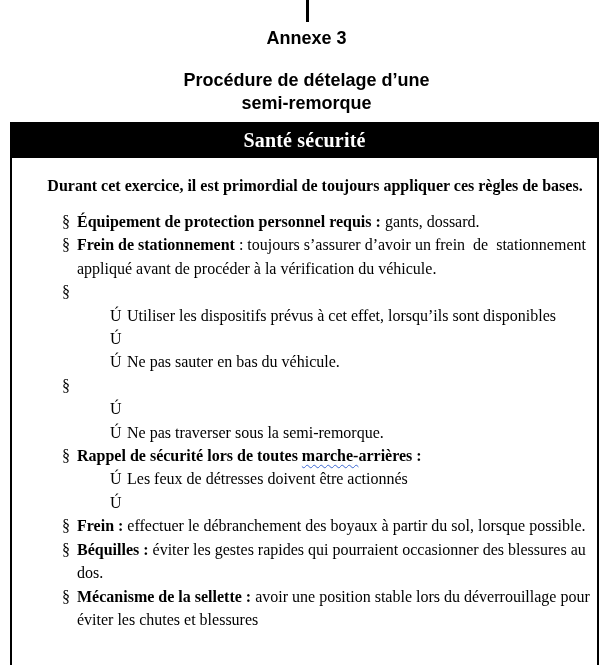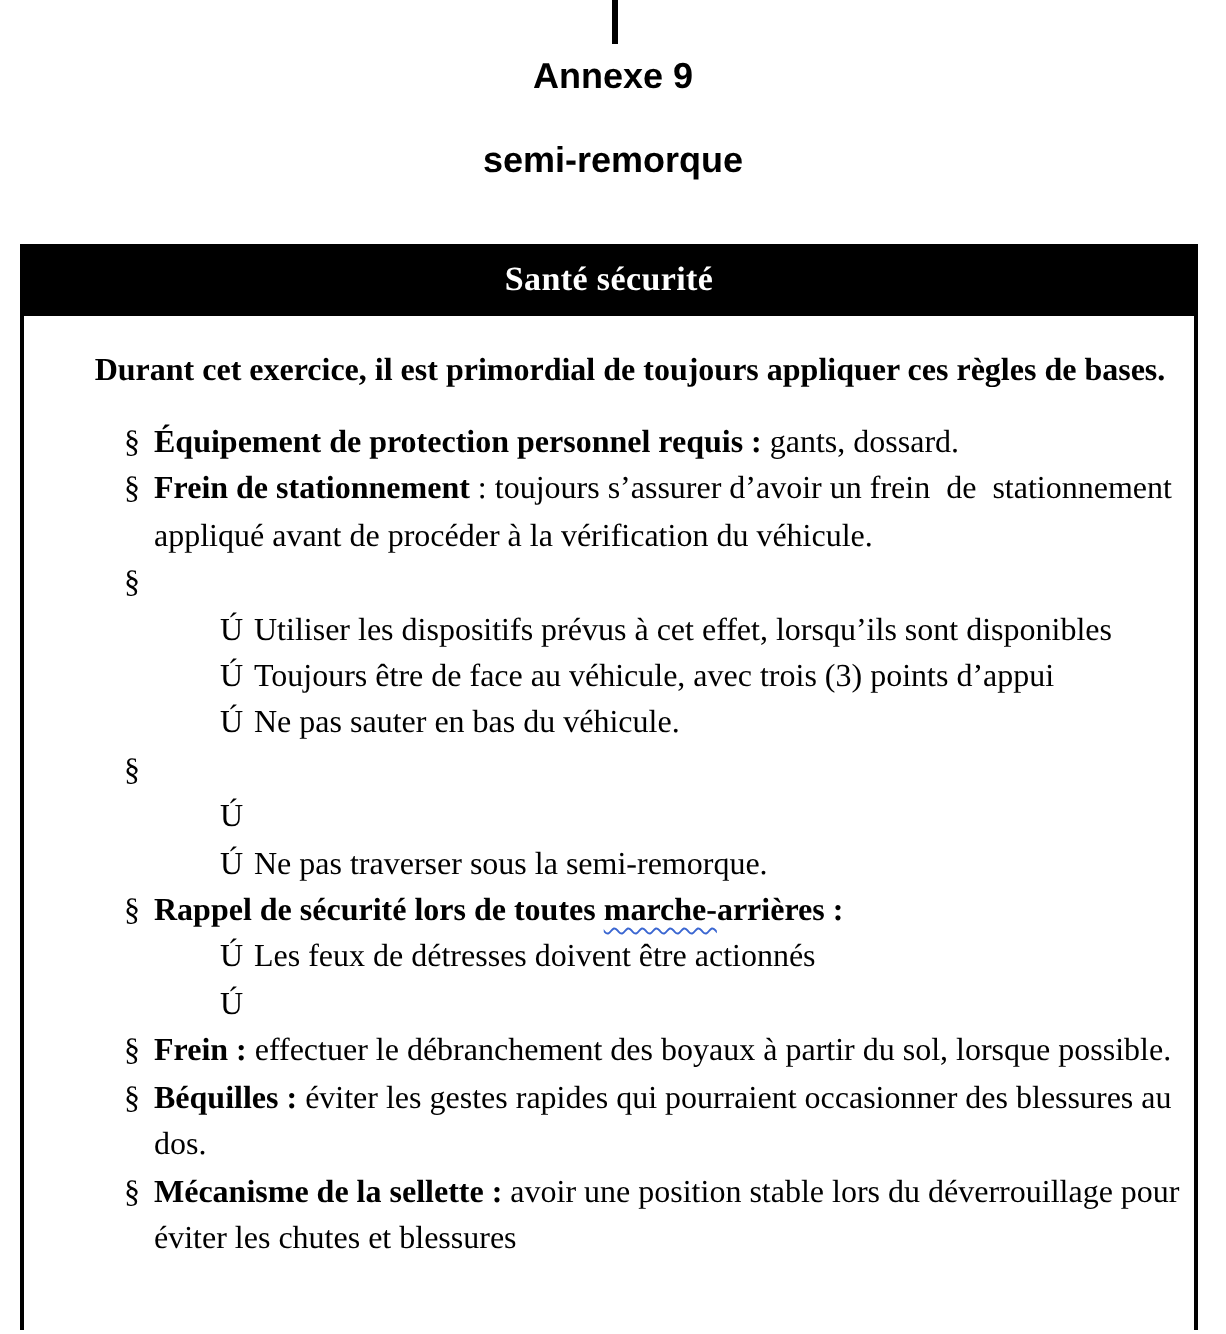--- a/index.html
+++ b/index.html
@@ -56,21 +56,21 @@
     background: #fff;
   }
   .banner {
     height: 36px;
     background: #000000;
     color: #ffffff;
     display: flex;
     align-items: center;
     justify-content: center;
     font-weight: bold;
-    font-size: 17px;
+    font-size: 20px;
     letter-spacing: 0.2px;
   }
   .intro {
     margin-top: 16px;
     padding-left: 24px;
     padding-right: 3px;
     text-align: center;
     font-weight: bold;
     font-size: 16px;
     line-height: 23px;
@@ -103,23 +103,24 @@
     text-decoration-color: #3a66d1;
     text-decoration-thickness: 1px;
     text-underline-offset: 3px;
   }
 </style>
 </head>
 <body>
 
 <div class="top-tick"></div>
 
-<div class="annex-title">Annexe 9</div>
+<div class="annex-title">Annexe 3</div>
 
 <div class="doc-title">
+  <div>Procédure de dételage d’une</div>
   <div>semi-remorque</div>
 </div>
 
 <div class="safety-box">
   <div class="banner">Santé sécurité</div>
   <div class="intro">Durant cet exercice, il est primordial de toujours appliquer ces règles de bases.</div>
   <div class="rules">
       <div class="li l1">
         <span class="mk">§</span>
         <span class="ct"><span class="b">Équipement de protection personnel requis : </span><span>gants, dossard.</span></span>
@@ -131,21 +132,20 @@
       </div>
       <div class="li l1">
         <span class="mk">§</span>
       </div>
       <div class="li l2">
         <span class="mk">Ú</span>
         <span class="ct"><span>Utiliser les dispositifs prévus à cet effet, lorsqu’ils sont disponibles</span></span>
       </div>
       <div class="li l2">
         <span class="mk">Ú</span>
-        <span class="ct"><span>Toujours être de face au véhicule, avec trois (3) points d’appui</span></span>
       </div>
       <div class="li l2">
         <span class="mk">Ú</span>
         <span class="ct"><span>Ne pas sauter en bas du véhicule.</span></span>
       </div>
       <div class="li l1">
         <span class="mk">§</span>
       </div>
       <div class="li l2">
         <span class="mk">Ú</span>

